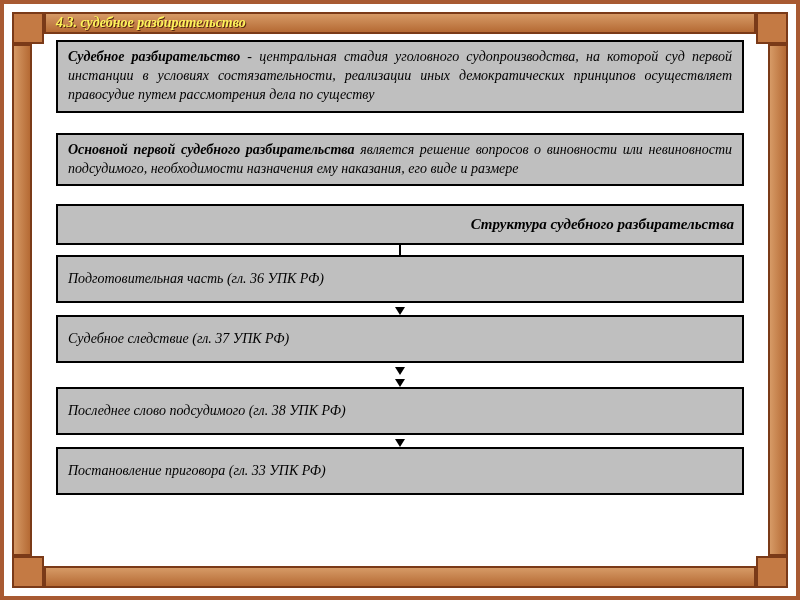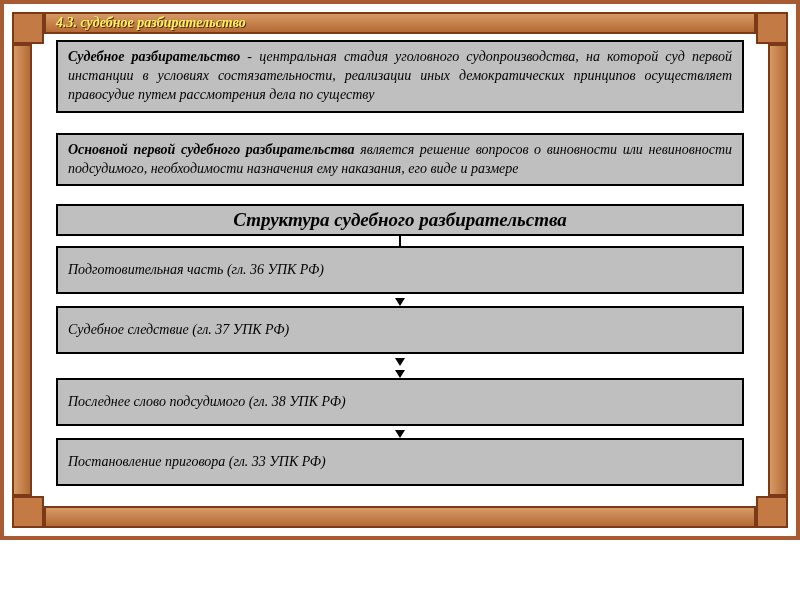--- a/index.html
+++ b/index.html
@@ -6,21 +6,21 @@
     margin: 0;
     padding: 0;
     width: 800px;
     height: 600px;
     font-family: "Times New Roman", Times, serif;
     background: #fff;
   }
   .outer-frame {
     box-sizing: border-box;
     width: 800px;
-    height: 540px;
+    height: 600px;
     border: 4px solid #a85a32;
     position: relative;
     background: #fff;
   }
   .inner-frame {
     position: absolute;
     top: 8px; left: 8px; right: 8px; bottom: 8px;
     border: 2px solid #a85a32;
     background: #fff;
   }
@@ -82,24 +82,24 @@
     border: 2px solid #000;
     background: #bfbfbf;
     padding: 6px 10px;
     margin: 6px 20px 0 20px;
     font-size: 14px;
     line-height: 1.35;
     text-align: justify;
   }
   .box.def { margin-top: 0; }
   .box.struct-title {
-    text-align: center;
+    text-align: right;
     font-weight: bold;
-    font-size: 19px;
-    padding: 1px;
+    font-size: 15px;
+    padding: 8px;
     margin-top: 18px;
   }
   .tick {
     height: 10px;
     display: block;
     margin: 0 auto;
     width: 2px;
     background: #000;
     position: relative;
   }

